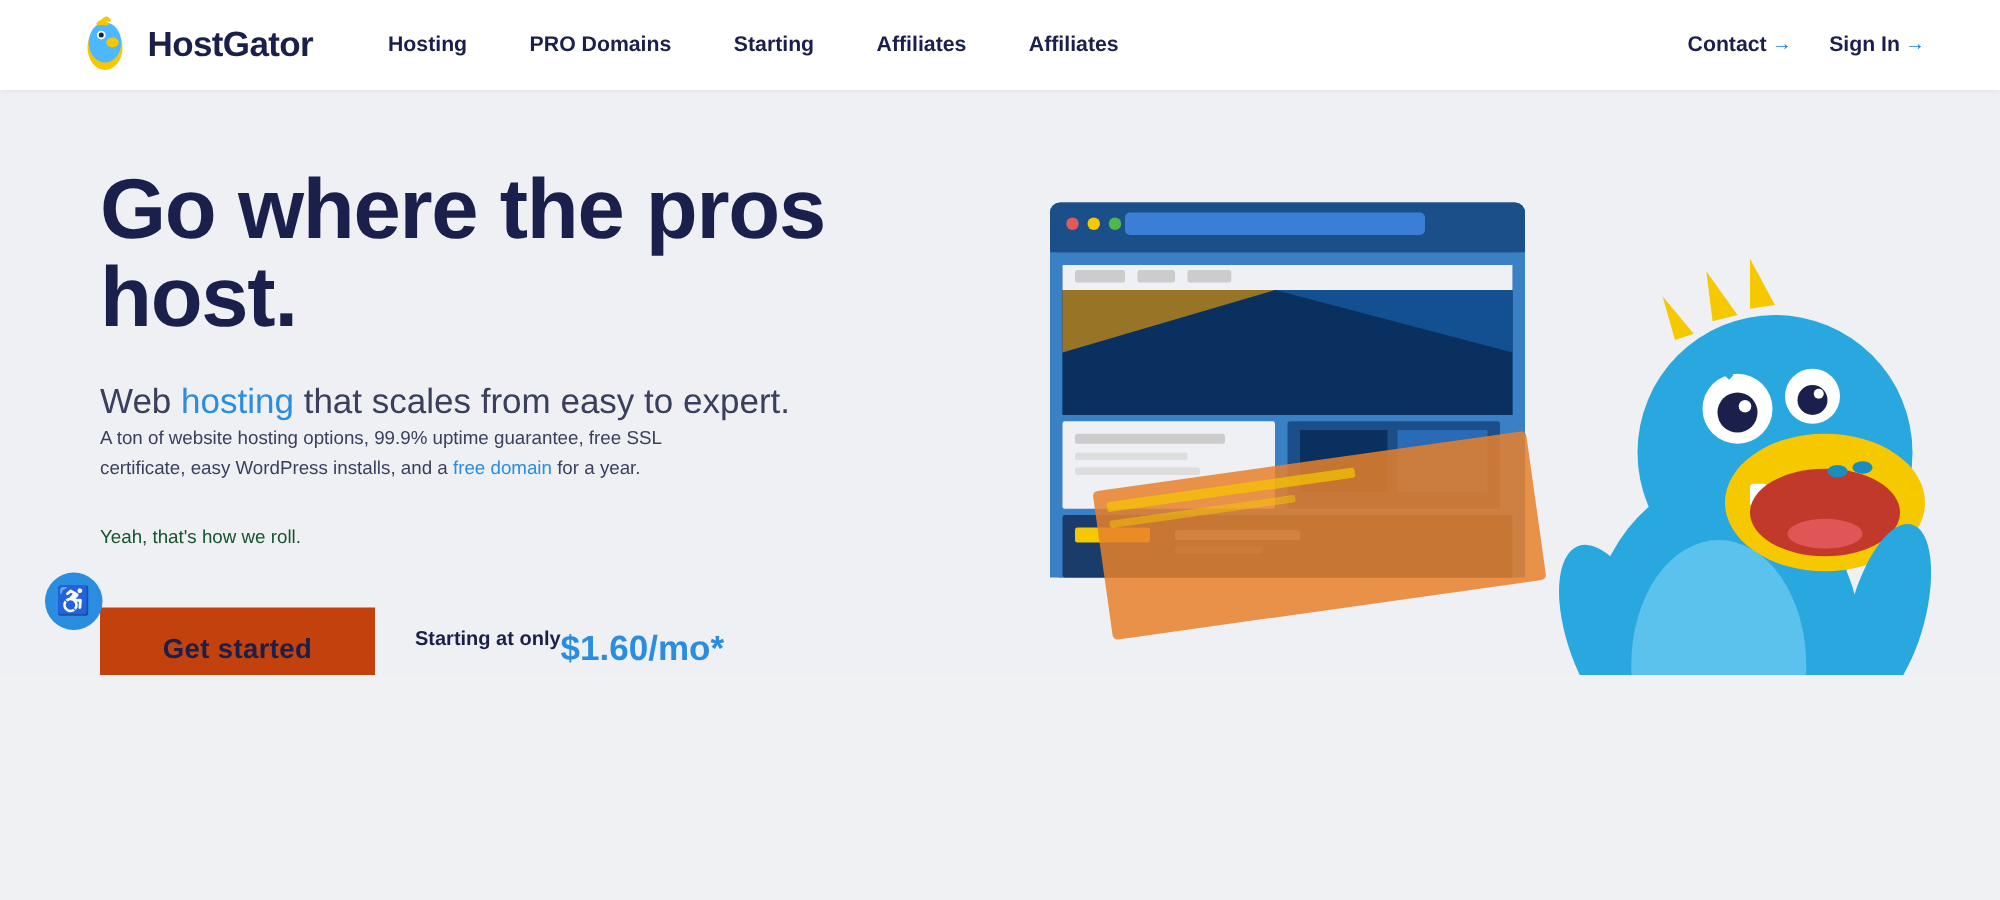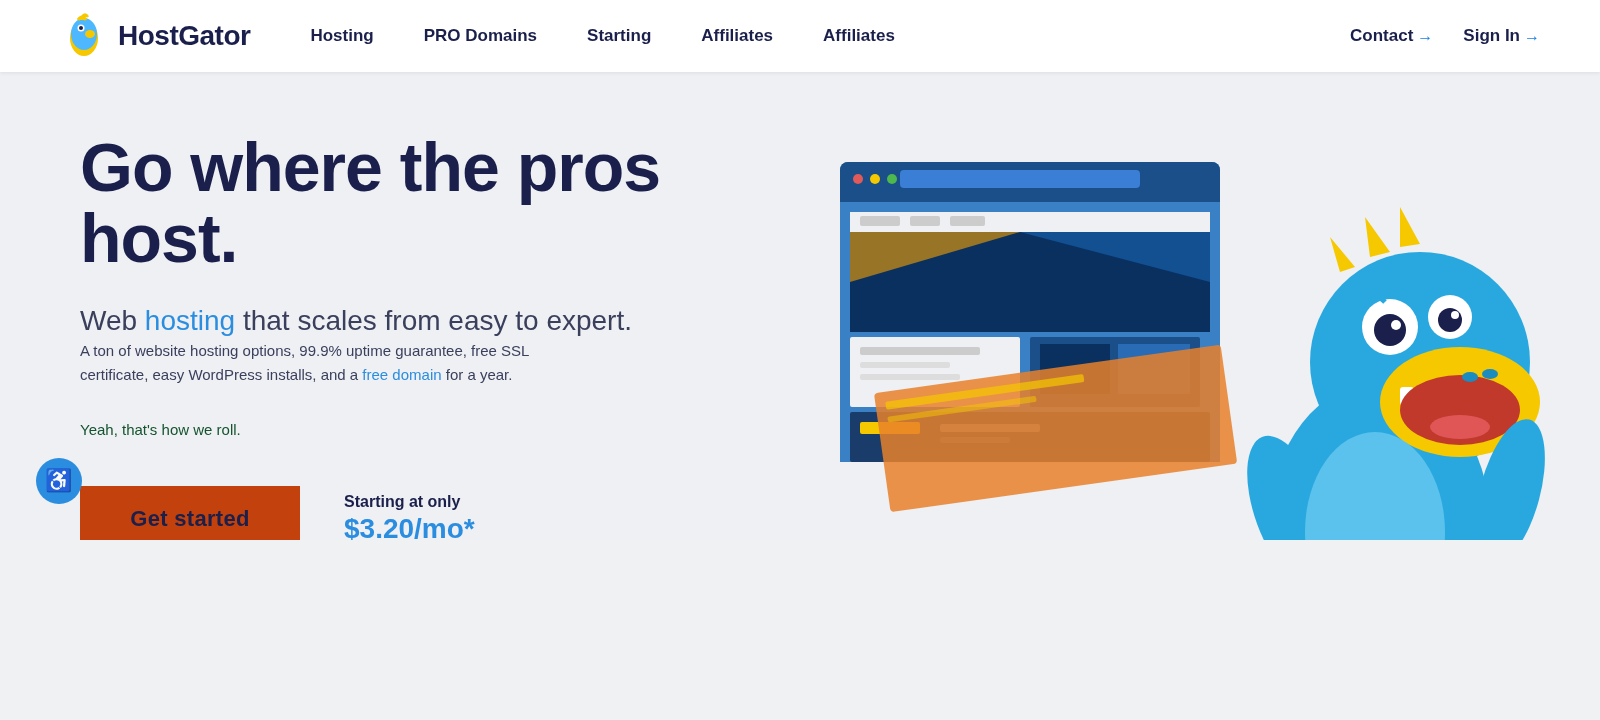--- a/index.html
+++ b/index.html
@@ -151,22 +151,21 @@
       padding: 20px 48px;
       border: none;
       cursor: pointer;
       letter-spacing: 0.3px;
       text-transform: none;
       min-width: 220px;
     }
 
     .pricing-info {
       display: flex;
-      flex-direction: column;
-      margin-left: 12px;
+      flex-direction: row;
     }
 
     .starting-label {
       font-size: 16px;
       font-weight: 700;
       color: #1a1f4b;
       margin-bottom: 2px;
     }
 
     .price {
@@ -281,21 +280,21 @@
     <p class="description">
       <span>A ton of website hosting options, 99.9% uptime guarantee, free SSL certificate, easy WordPress installs, and a </span><a class="link-text" href="#">free domain</a><span> for a year.</span>
     </p>
 
     <p class="tagline">Yeah, that's how we roll.</p>
 
     <div class="cta-row">
       <button class="get-started-btn">Get started</button>
       <div class="pricing-info">
         <span class="starting-label">Starting at only</span>
-        <span class="price">$3.20/mo*</span>
+        <span class="price">$1.60/mo*</span>
       </div>
     </div>
   </div>
 
   <div class="illustration-area">
 
     <svg class="browser-illustration" viewBox="0 0 480 380" xmlns="http://www.w3.org/2000/svg">
 
       <rect x="20" y="10" width="380" height="300" rx="8" fill="#2a6bb5"></rect>
 

